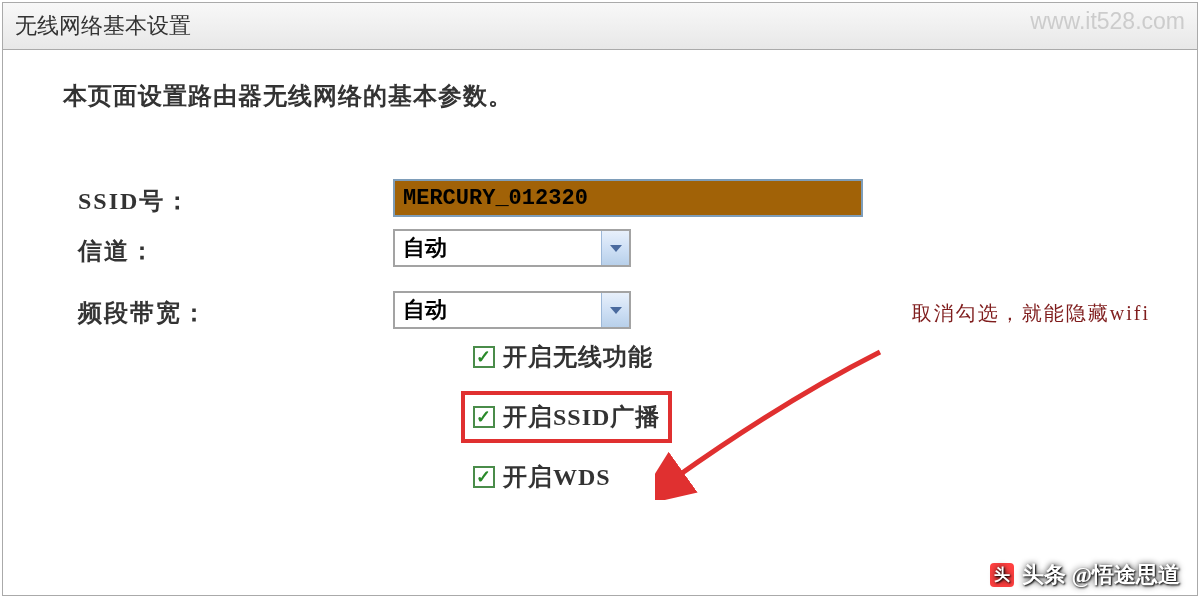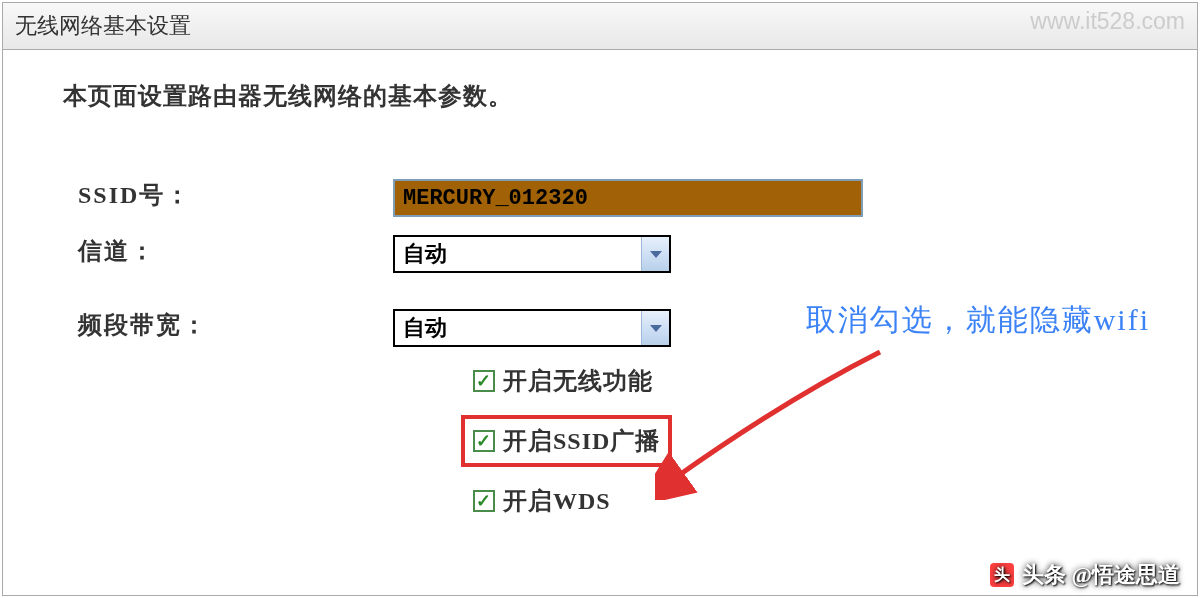--- a/index.html
+++ b/index.html
@@ -29,22 +29,22 @@
     }
     .description {
       font-size: 24px;
       color: #333;
       margin-bottom: 67px;
       font-weight: bold;
       letter-spacing: 1px;
     }
     .form-row {
       display: flex;
-      align-items: flex-start;
-      margin-bottom: 18px;
+      align-items: flex-end;
+      margin-bottom: 12px;
       padding-left: 15px;
     }
     .form-label {
       width: 315px;
       font-size: 24px;
       color: #333;
       font-weight: bold;
       letter-spacing: 2px;
     }
     .text-input {
@@ -53,23 +53,23 @@
       border: 2px solid #7e9db9;
       background: #a16207;
       padding: 4px 8px;
       font-family: "Courier New", monospace;
       font-size: 22px;
       color: #000;
       font-weight: bold;
     }
     .select-wrap {
       position: relative;
-      width: 278px;
+      width: 238px;
       height: 38px;
-      border: 2px solid #000000;
+      border: 2px solid #a3a3a3;
       background: #fff;
       display: flex;
       align-items: center;
     }
     .select-value {
       flex: 1;
       padding: 4px 8px;
       font-family: "Courier New", "SimSun", monospace;
       font-size: 22px;
       color: #000;
@@ -121,22 +121,22 @@
       border: 4px solid #e03030;
       padding: 6px 8px;
       display: inline-flex;
       align-items: center;
       margin-left: -12px;
     }
     .annotation {
       position: absolute;
       right: 50px;
       top: 300px;
-      font-size: 30px;
-      color: #3b82f6;
+      font-size: 20px;
+      color: #7f1d1d;
       font-family: "SimSun", serif;
       letter-spacing: 2px;
     }
     .arrow-svg {
       position: absolute;
       right: 305px;
       top: 340px;
       pointer-events: none;
     }
     .watermark-url {

